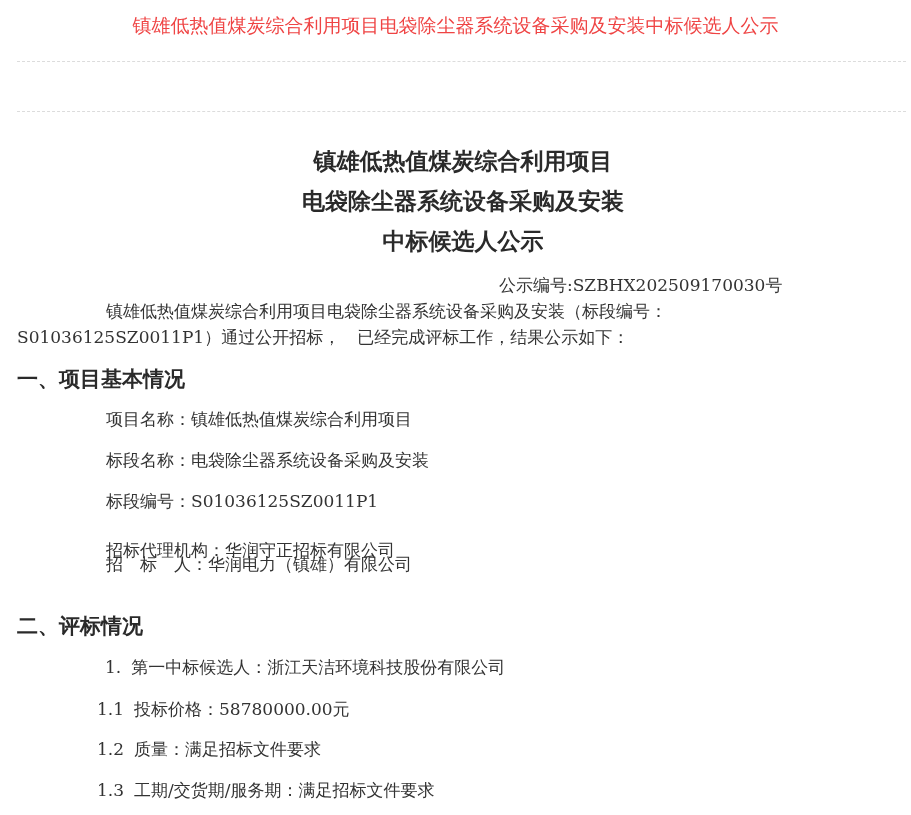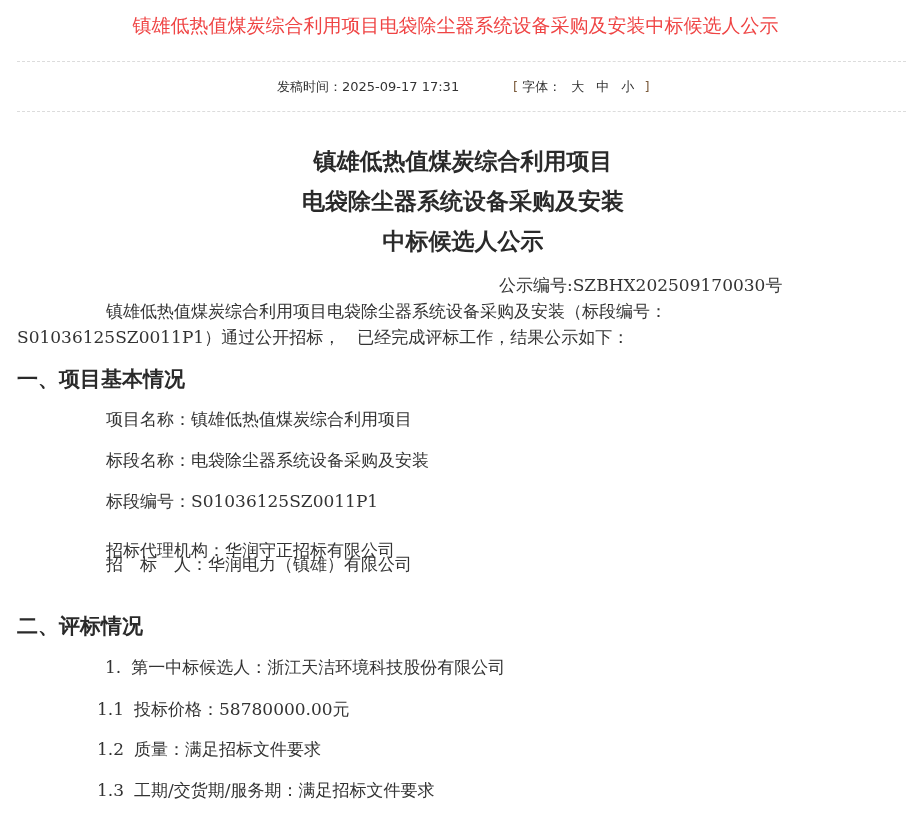--- a/index.html
+++ b/index.html
@@ -131,29 +131,20 @@
     .gap { display: inline-block; width: 10px; }
   </style>
 </head>
 <body>
 
 <div class="page-header-title">镇雄低热值煤炭综合利用项目电袋除尘器系统设备采购及安装中标候选人公示</div>
 
 <div class="divider top"></div>
 
 <div class="meta-row">
-  <span class="publish">
-    <span>发稿时间：</span><span>2025-09-17 17:31</span>
-  </span>
-  <span class="fontsize">
-    <span class="bracket">[</span>
-    <span>字体：</span>
-    <span class="size-link">大</span><span class="size-link">中</span><span class="size-link">小</span>
-    <span class="bracket">]</span>
-  </span>
 </div>
 
 <div class="divider bottom"></div>
 
 <div class="doc-title l1">镇雄低热值煤炭综合利用项目</div>
 <div class="doc-title l2">电袋除尘器系统设备采购及安装</div>
 <div class="doc-title l3">中标候选人公示</div>
 
 <div class="serif notice-no">公示编号:SZBHX202509170030号</div>
 <div class="serif intro-1">镇雄低热值煤炭综合利用项目电袋除尘器系统设备采购及安装（标段编号：</div>

